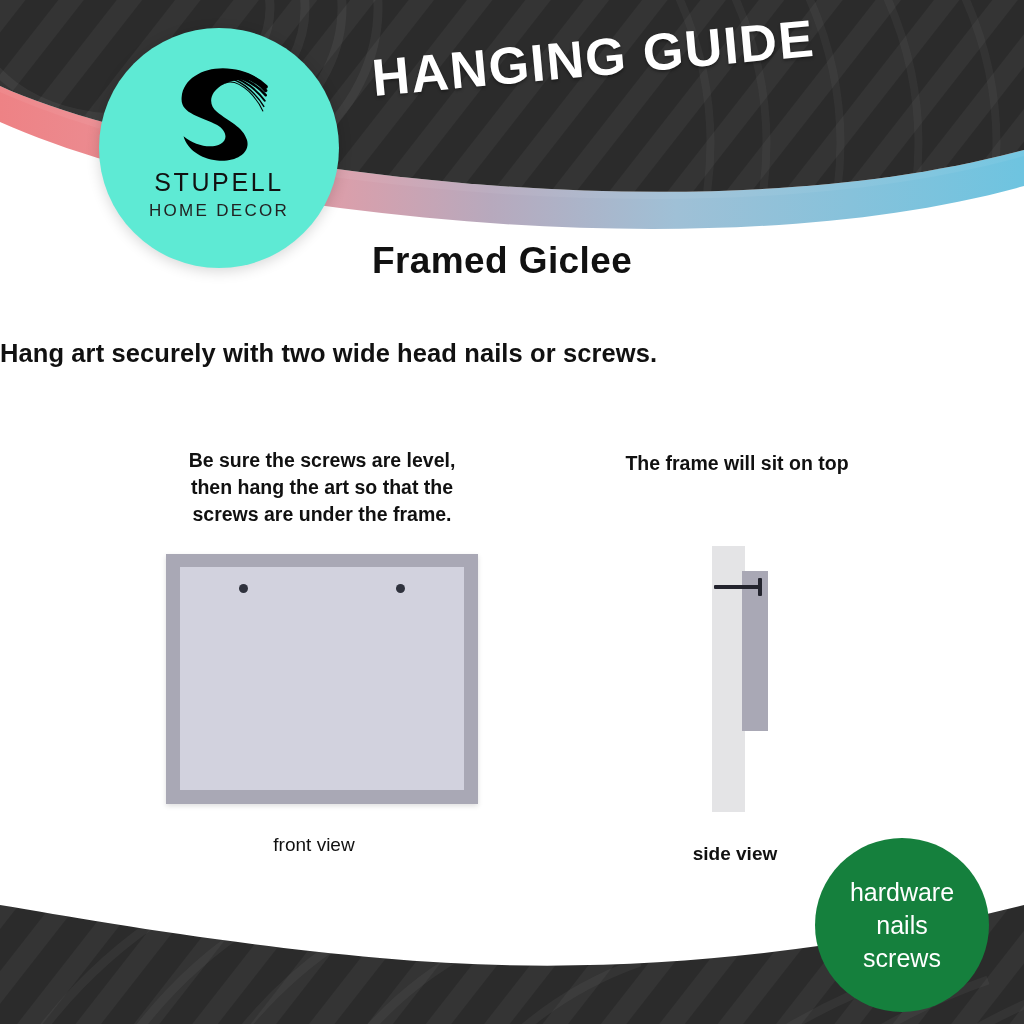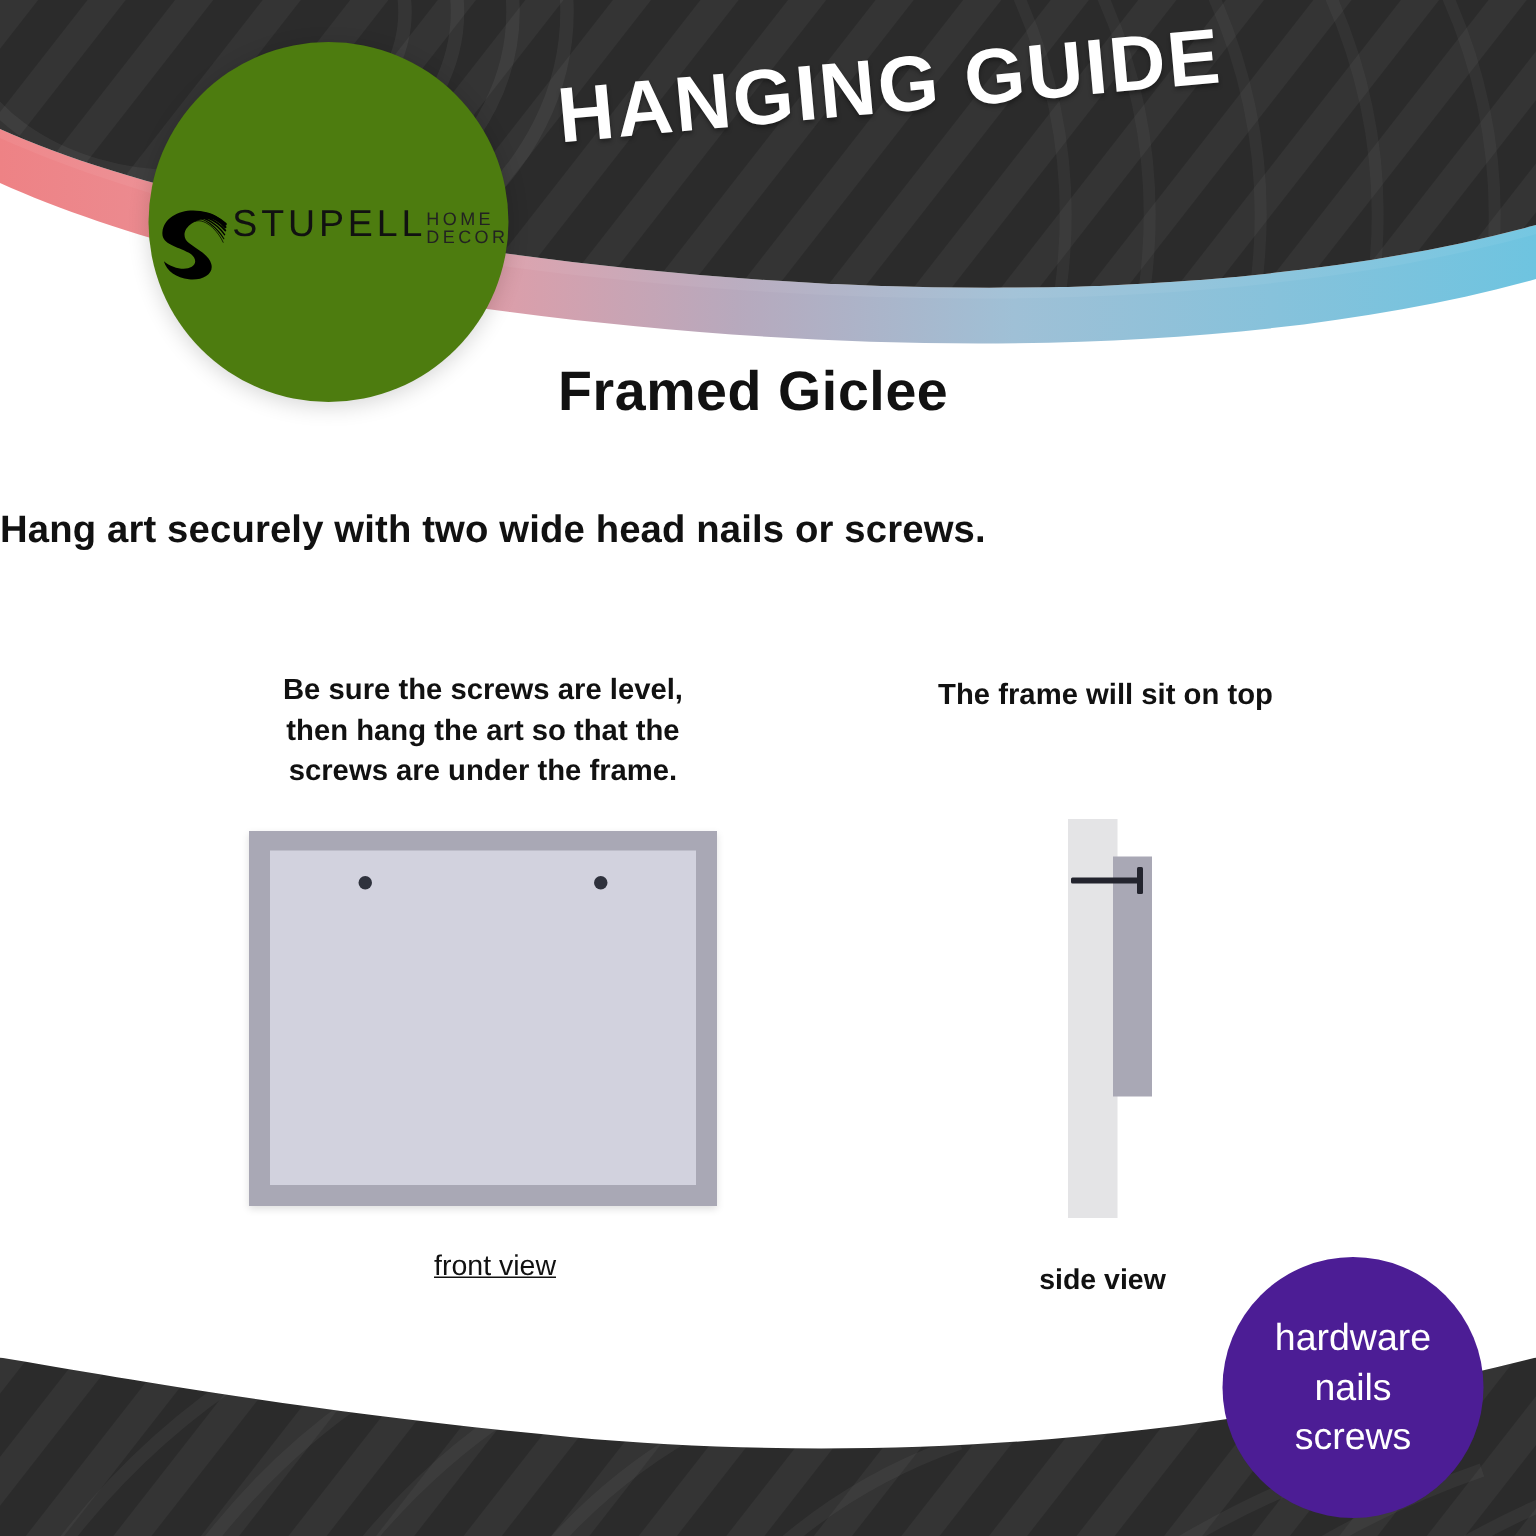--- a/index.html
+++ b/index.html
@@ -30,44 +30,44 @@
   }
 
   
   #logo-badge {
     position: absolute;
     left: 99px;
     top: 28px;
     width: 240px;
     height: 240px;
     border-radius: 50%;
-    background: #4d7c0f;
+    background: #5eead4;
     box-shadow: 0 3px 14px rgba(0,0,0,0.16);
     z-index: 30;
     display: flex;
-    flex-direction: row;
+    flex-direction: column;
     align-items: center;
     justify-content: flex-start;
   }
   #logo-mark {
     margin-top: 28px;
     width: 112px;
     height: 112px;
   }
   #logo-wordmark {
     margin-top: 2px;
     font-size: 25px;
     letter-spacing: 2.6px;
     color: #111111;
     font-weight: 400;
     line-height: 1;
   }
   #logo-subwordmark {
     margin-top: 7px;
-    font-size: 12px;
+    font-size: 17px;
     letter-spacing: 2.3px;
     color: #222222;
     font-weight: 400;
     line-height: 1;
   }
 
   
   #header-title {
     position: absolute;
     left: 372px;
@@ -215,32 +215,32 @@
 
   
   .view-label {
     position: absolute;
     text-align: center;
     font-size: 19px;
     font-weight: 400;
     color: #111111;
     z-index: 20;
   }
-  #label-front-view { left: 174px; top: 834px; width: 312px; text-decoration: underline; }
+  #label-front-view { left: 158px; top: 834px; width: 312px; }
   #label-side-view  { left: 655px; top: 843px; width: 160px; font-weight: bold; }
 
   
   #hardware-badge {
     position: absolute;
     left: 815px;
     top: 838px;
     width: 174px;
     height: 174px;
     border-radius: 50%;
-    background: #4c1d95;
+    background: #15803d;
     z-index: 40;
     display: flex;
     flex-direction: column;
     align-items: center;
     justify-content: center;
     color: #ffffff;
     font-size: 25px;
     font-weight: 400;
     line-height: 1.32;
     text-align: center;

